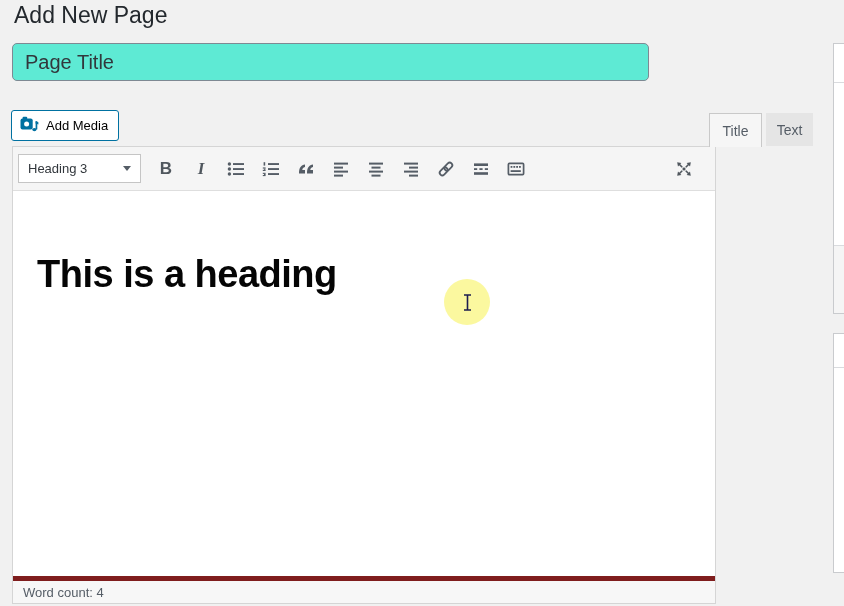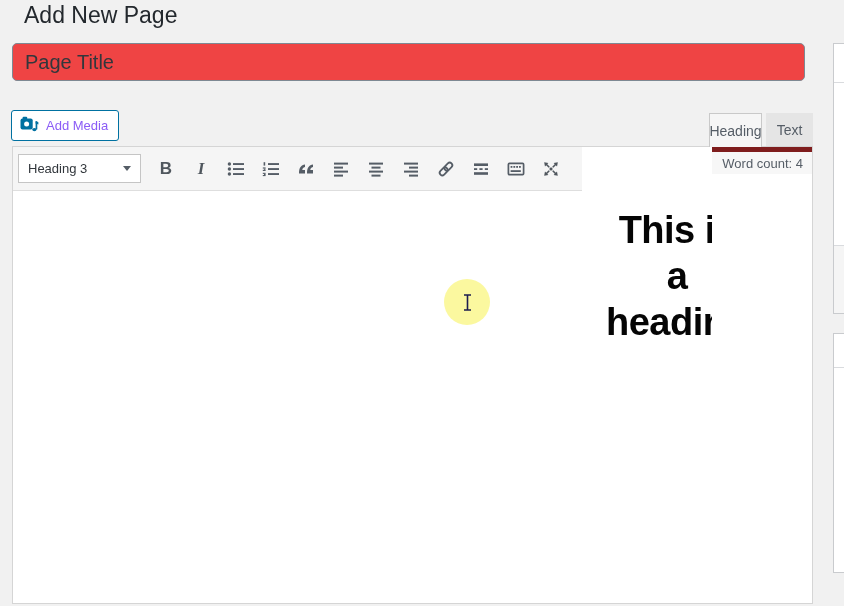--- a/index.html
+++ b/index.html
@@ -7,59 +7,59 @@
   body {
     position: relative;
     background: #f1f1f1;
     font-family: "Liberation Sans", sans-serif;
     color: #23282d;
     overflow: hidden;
   }
 
   
   .page-title {
-    position: absolute; left: 24px; top: 0;
+    position: absolute; left: 14px; top: 0;
     font-size: 23px; font-weight: 400; line-height: 31px; color: #23282d;
   }
 
   
   .title-input {
-    position: absolute; left: 12px; top: 43px; width: 793px; height: 38px;
-    border: 1px solid #7e8993; border-radius: 5px; background: #ef4444;
+    position: absolute; left: 12px; top: 43px; width: 637px; height: 38px;
+    border: 1px solid #7e8993; border-radius: 5px; background: #5eead4;
     padding: 2px 12px; font-size: 20px; color: #32373c;
     font-family: "Liberation Sans", sans-serif; outline: none;
   }
 
   
   .add-media-btn {
     position: absolute; left: 11px; top: 110px; height: 31px;
     display: flex; align-items: center; gap: 7px;
     background: #fff; border: 1px solid #0071a1; border-radius: 3px;
-    padding: 0 10px 0 8px; color: #8b5cf6; font-size: 13px;
+    padding: 0 10px 0 8px; color: #000000; font-size: 13px;
     font-family: "Liberation Sans", sans-serif; cursor: pointer;
   }
 
   
   .editor-tab {
     position: absolute; top: 113px; display: flex; align-items: center; justify-content: center;
     font-size: 14px; color: #555d66; cursor: pointer;
   }
   .tab-visual {
     left: 709px; width: 53px; height: 34px; background: #f6f6f6;
     border: 1px solid #c9c9c9; border-bottom: none; z-index: 3;
   }
   .tab-text {
     left: 766px; width: 47px; height: 33px; background: #e5e5e5; justify-content: center;
   }
 
   
   .editor-wrap {
-    position: absolute; left: 12px; top: 146px; width: 801px; height: 458px;
+    position: absolute; left: 12px; top: 146px; width: 704px; height: 458px;
     border: 1px solid #d5d5d5; background: #fff;
-    display: flex; flex-direction: row;
+    display: flex; flex-direction: column;
   }
   .mce-toolbar {
     height: 44px; background: #f5f5f5; border-bottom: 1px solid #dedede;
     display: flex; align-items: center; padding: 0 8px 0 5px; flex: none;
   }
   .format-select {
     width: 123px; height: 29px; background: #fff; border: 1px solid #c5c5c5;
     display: flex; align-items: center; justify-content: space-between;
     padding: 0 9px; font-size: 13px; color: #32373c; margin-right: 11px; cursor: pointer;
   }
@@ -132,21 +132,21 @@
       <circle cx="6.6" cy="8" r="2.5" fill="#fff"></circle>
       <rect x="15.6" y="5.2" width="1.7" height="8.2" fill="#0071a1"></rect>
       <path d="M15.6 5.2 L18.4 6.2 L18.4 8.6 L15.6 7.4 Z" fill="#0071a1"></path>
       <ellipse cx="14.4" cy="13.6" rx="2.1" ry="1.6" fill="#0071a1"></ellipse>
     </svg>
   </span>
   <span>Add Media</span>
 </button>
 
 <div class="editor-tab tab-visual">
-  <span>Heading</span>
+  <span>Title</span>
 </div>
 <div class="editor-tab tab-text">
   <span>Text</span>
 </div>
 
 <div class="editor-wrap">
 
   <div class="mce-toolbar">
 
     <div class="format-select">

